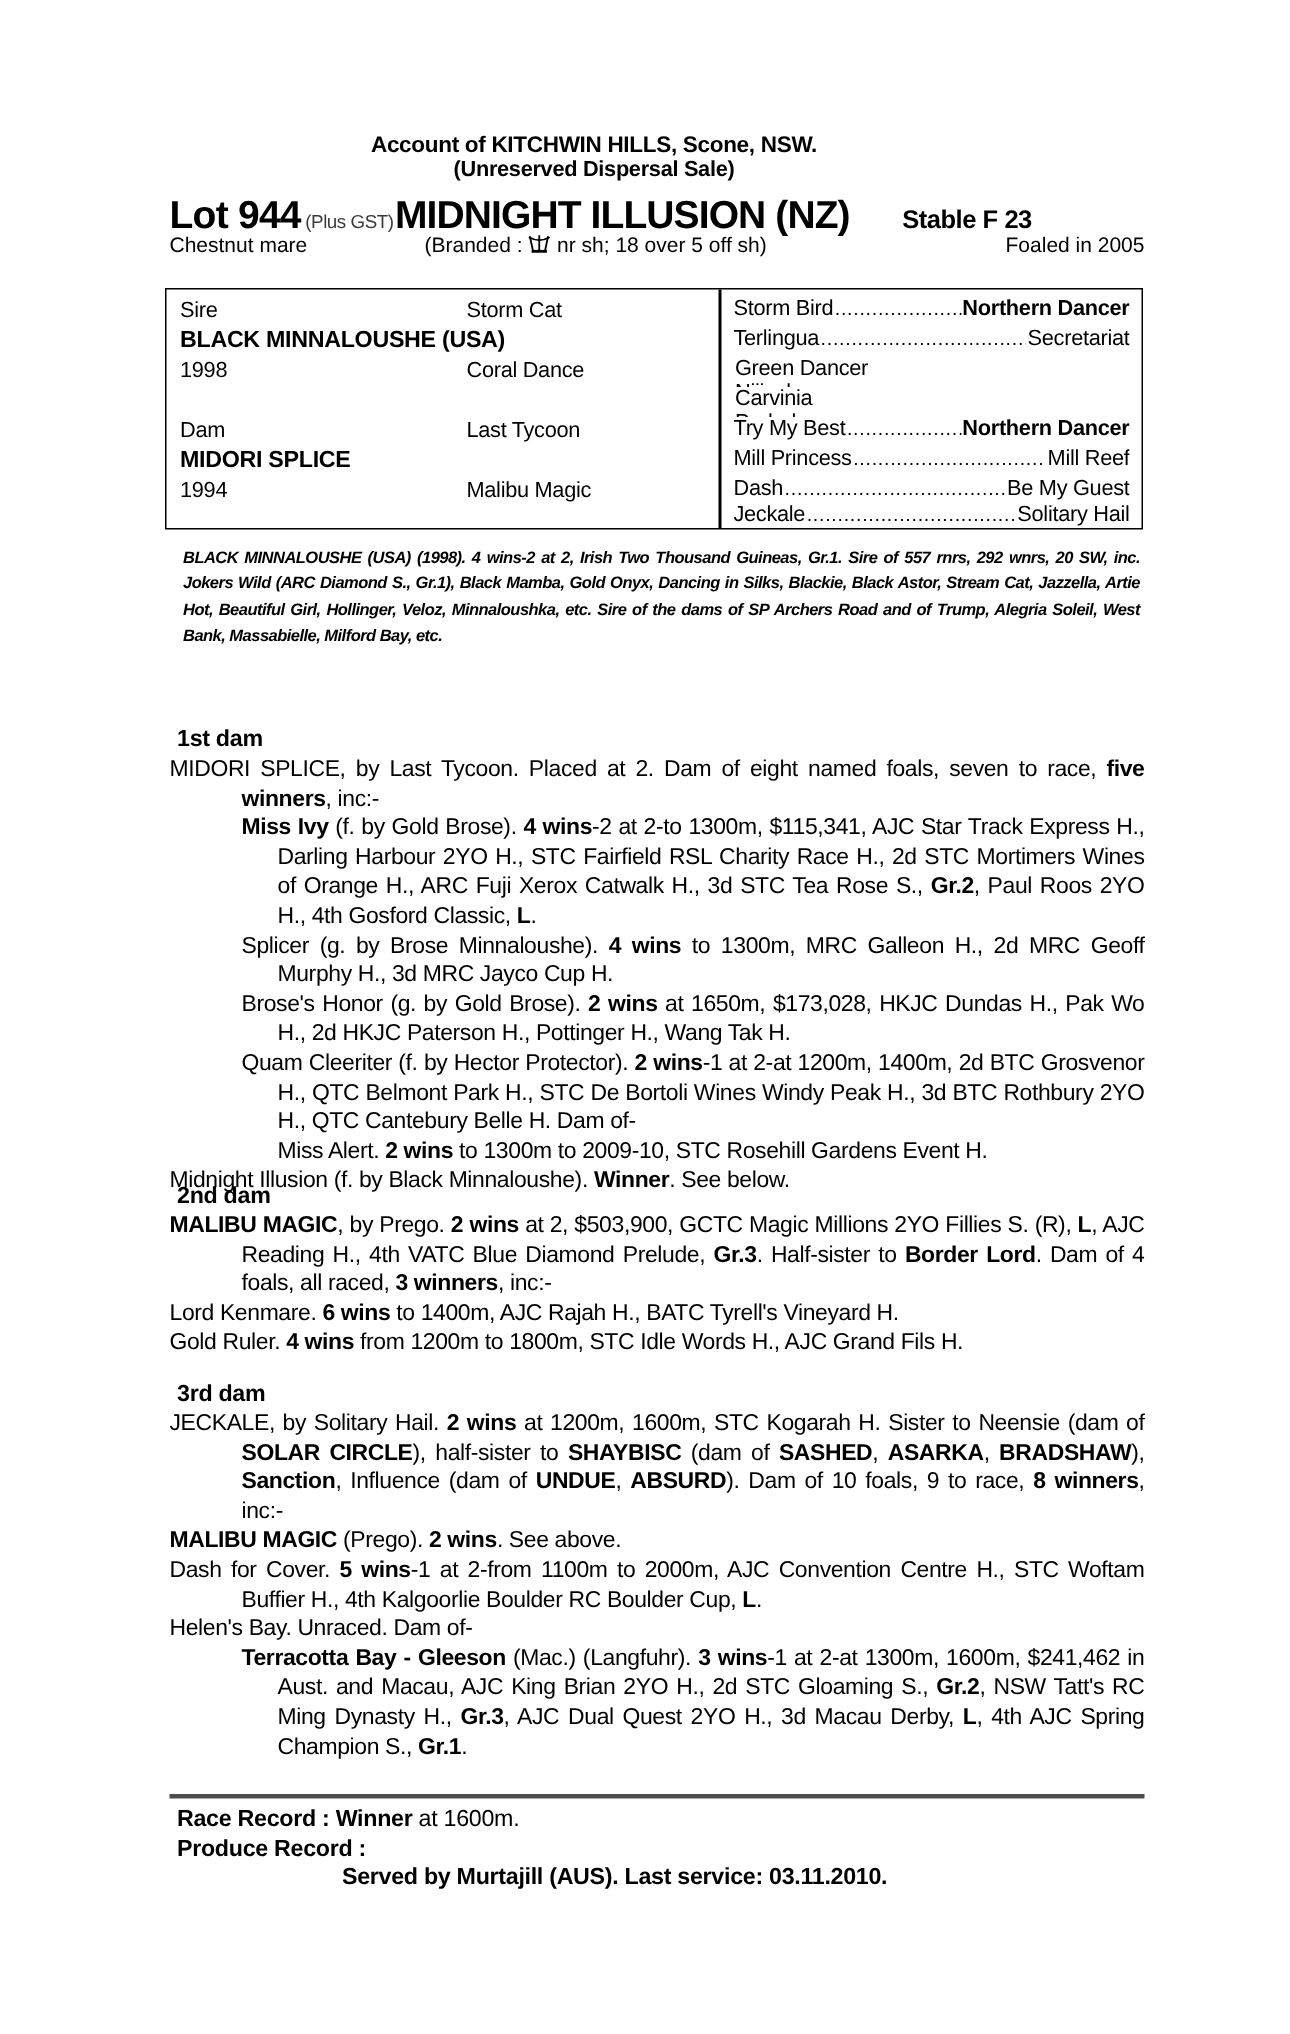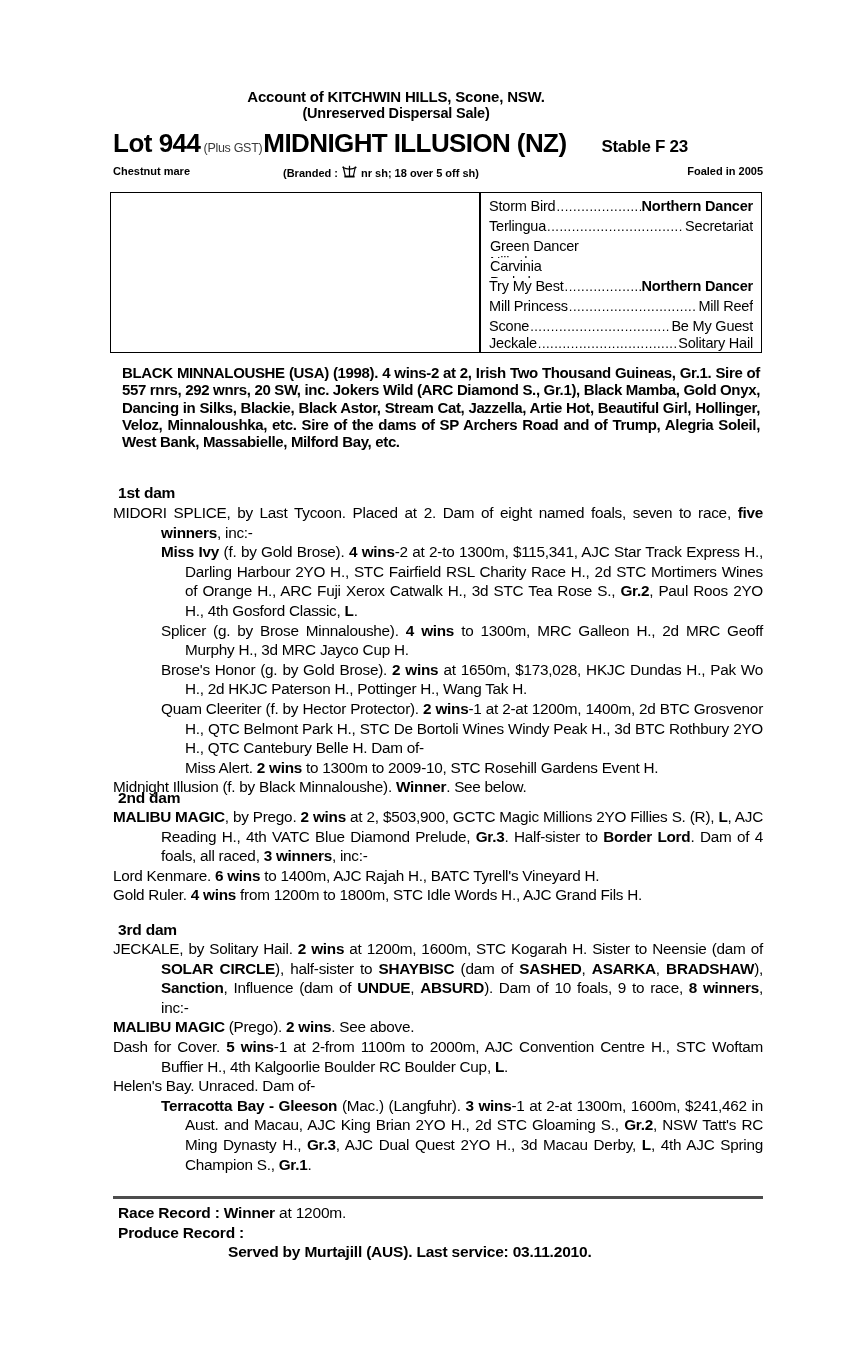--- a/index.html
+++ b/index.html
@@ -63,26 +63,25 @@
   }
   .stable {
     font-size: 17px;
     font-weight: bold;
     margin-left: 35px;
     letter-spacing: -0.3px;
   }
 
   .desc-line {
     position: absolute;
-    left: 113px; top: 165px;
+    left: 113px; top: 155px;
     width: 650px;
-    font-size: 11px;
+    font-size: 14px;
     display: flex;
     white-space: nowrap;
-    font-weight: bold;
   }
   .desc-colour { width: 170px; }
   .desc-brand { flex: 0 0 auto; }
   .desc-foaled { margin-left: auto; }
   .brand-glyph {
     display: inline-block;
     position: relative;
     width: 17px;
     height: 15px;
     vertical-align: -3px;
@@ -147,25 +146,26 @@
     color: #000;
   }
   .ped-row .gs { flex: 0 0 auto; }
   .ped-row .gs.bold { font-weight: bold; }
 
   
   .sire-para {
     position: absolute;
     left: 122px; top: 364px;
     width: 638px;
-    font-size: 15px;
+    font-size: 11px;
     font-weight: bold;
     line-height: 17.3px;
     text-align: justify;
     letter-spacing: -0.35px;
+    font-style: italic;
   }
 
   
   .dam-head {
     position: absolute;
     left: 118px;
     font-size: 15.5px;
     font-weight: bold;
     letter-spacing: -0.2px;
   }
@@ -241,20 +241,33 @@
           <rect x="3.4" y="10.6" width="10.2" height="1.9" fill="#000"></rect>
         </svg>
       </span><span>nr sh; 18 over 5 off sh)</span>
     </span>
     <span class="desc-foaled">Foaled in 2005</span>
   </div>
 
   <div class="ped-table">
     <div class="ped-divider"></div>
 
+    <div class="ped-left">
+      <div class="ped-cell col-a" style="top:6px;">Sire</div>
+      <div class="ped-cell col-b" style="top:6px;">Storm Cat</div>
+      <div class="ped-cell col-a bold" style="top:25px;">BLACK MINNALOUSHE (USA)</div>
+      <div class="ped-cell col-a" style="top:46px;">1998</div>
+      <div class="ped-cell col-b" style="top:46px;">Coral Dance</div>
+
+      <div class="ped-cell col-a" style="top:86px;">Dam</div>
+      <div class="ped-cell col-b" style="top:86px;">Last Tycoon</div>
+      <div class="ped-cell col-a bold" style="top:105px;">MIDORI SPLICE</div>
+      <div class="ped-cell col-a" style="top:126px;">1994</div>
+      <div class="ped-cell col-b" style="top:126px;">Malibu Magic</div>
+    </div>
 
     <div class="ped-right">
       <div class="ped-row" style="top:5px;">
         <span class="nm">Storm Bird</span>
         <span class="dots">.................................................................</span>
         <span class="gs bold">Northern Dancer</span>
       </div>
       <div class="ped-row" style="top:25px;">
         <span class="nm">Terlingua</span>
         <span class="dots">.................................................................</span>
@@ -274,21 +287,21 @@
         <span class="nm">Try My Best</span>
         <span class="dots">.................................................................</span>
         <span class="gs bold">Northern Dancer</span>
       </div>
       <div class="ped-row" style="top:105px;">
         <span class="nm">Mill Princess</span>
         <span class="dots">.................................................................</span>
         <span class="gs">Mill Reef</span>
       </div>
       <div class="ped-row" style="top:125px;">
-        <span class="nm">Scone</span>
+        <span class="nm">Dash</span>
         <span class="dots">.................................................................</span>
         <span class="gs">Be My Guest</span>
       </div>
       <div class="ped-row" style="top:142px;">
         <span class="nm">Jeckale</span>
         <span class="dots">.................................................................</span>
         <span class="gs">Solitary Hail</span>
       </div>
     </div>
   </div>
@@ -331,18 +344,18 @@
 
     <p class="ind1"><span class="hang"><span>Dash for Cover. </span><b>5 wins</b><span>-1 at 2-from 1100m to 2000m, AJC Convention Centre H., STC Woftam Buffier H., 4th Kalgoorlie Boulder RC Boulder Cup, </span><b>L</b><span>.</span></span></p>
 
     <p class="ind1"><span class="hang">Helen's Bay. Unraced. Dam of-</span></p>
 
     <p class="ind2"><span class="hang"><b>Terracotta Bay - Gleeson</b><span> (Mac.) (Langfuhr). </span><b>3 wins</b><span>-1 at 2-at 1300m, 1600m, $241,462 in Aust. and Macau, AJC King Brian 2YO H., 2d STC Gloaming S., </span><b>Gr.2</b><span>, NSW Tatt's RC Ming Dynasty H., </span><b>Gr.3</b><span>, AJC Dual Quest 2YO H., 3d Macau Derby, </span><b>L</b><span>, 4th AJC Spring Champion S., </span><b>Gr.1</b><span>.</span></span></p>
   </div>
 
   <div class="rule"></div>
   <div class="footer">
-    <div class="ftline"><span>Race Record : </span><span>Winner</span><span class="thin"> at 1200m.</span></div>
+    <div class="ftline"><span>Race Record : </span><span>Winner</span><span class="thin"> at 1600m.</span></div>
     <div class="ftline">Produce Record :</div>
     <div class="served">Served by Murtajill (AUS). Last service: 03.11.2010.</div>
   </div>
 
 </div>
 
 </body></html>

